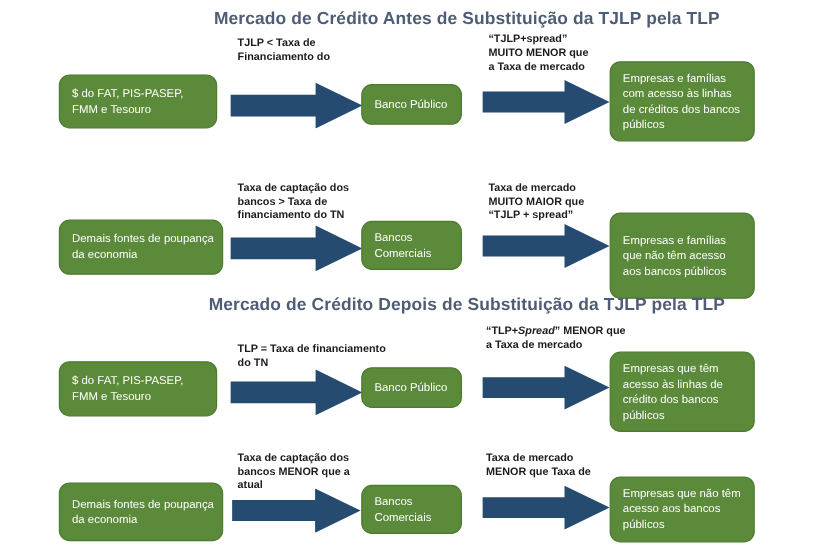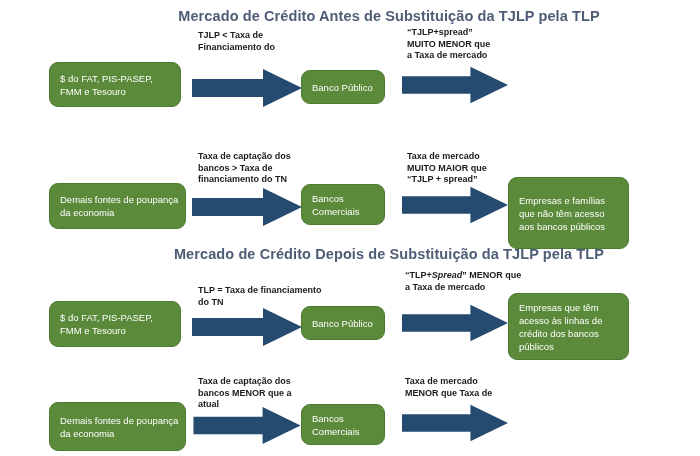--- a/index.html
+++ b/index.html
@@ -56,20 +56,23 @@
         <path d="M0 10 H71 V0 L110 19 L71 38 V28 H0 Z" fill="currentColor"></path>
       </svg>
   </div>
   <div class="gbox nowrap" style="left:301px; top:70px; width:84px; height:34px">
     <span>Banco Público</span>
   </div>
   <div class="arrow" style="left:402px; top:66px; width:106px; height:38px">
     <svg viewBox="0 0 110 38">
         <path d="M0 10 H71 V0 L110 19 L71 38 V28 H0 Z" fill="currentColor"></path>
       </svg>
+  </div>
+  <div class="gbox" style="left:508px; top:51px; width:121px; height:67px">
+    <span>Empresas e famílias com acesso às linhas de créditos dos bancos públicos</span>
   </div>
 
   <div class="alabel" style="left:198px; top:151px; width:118px">
     <span>Taxa de captação dos</span>
     <span>bancos &gt;  Taxa de</span>
     <span>financiamento do TN</span>
   </div>
   <div class="alabel" style="left:407px; top:151px; width:118px">
     <span>Taxa de mercado</span>
     <span>MUITO MAIOR que</span>
@@ -143,14 +146,17 @@
       </svg>
   </div>
   <div class="gbox" style="left:301px; top:404px; width:84px; height:41px">
     <span>Bancos Comerciais</span>
   </div>
   <div class="arrow" style="left:402px; top:404px; width:106px; height:38px">
     <svg viewBox="0 0 110 38">
         <path d="M0 10 H71 V0 L110 19 L71 38 V28 H0 Z" fill="currentColor"></path>
       </svg>
   </div>
+  <div class="gbox" style="left:508px; top:397px; width:121px; height:55px">
+    <span>Empresas que não têm acesso aos bancos públicos</span>
+  </div>
 
 </div>
 
 </body></html>

